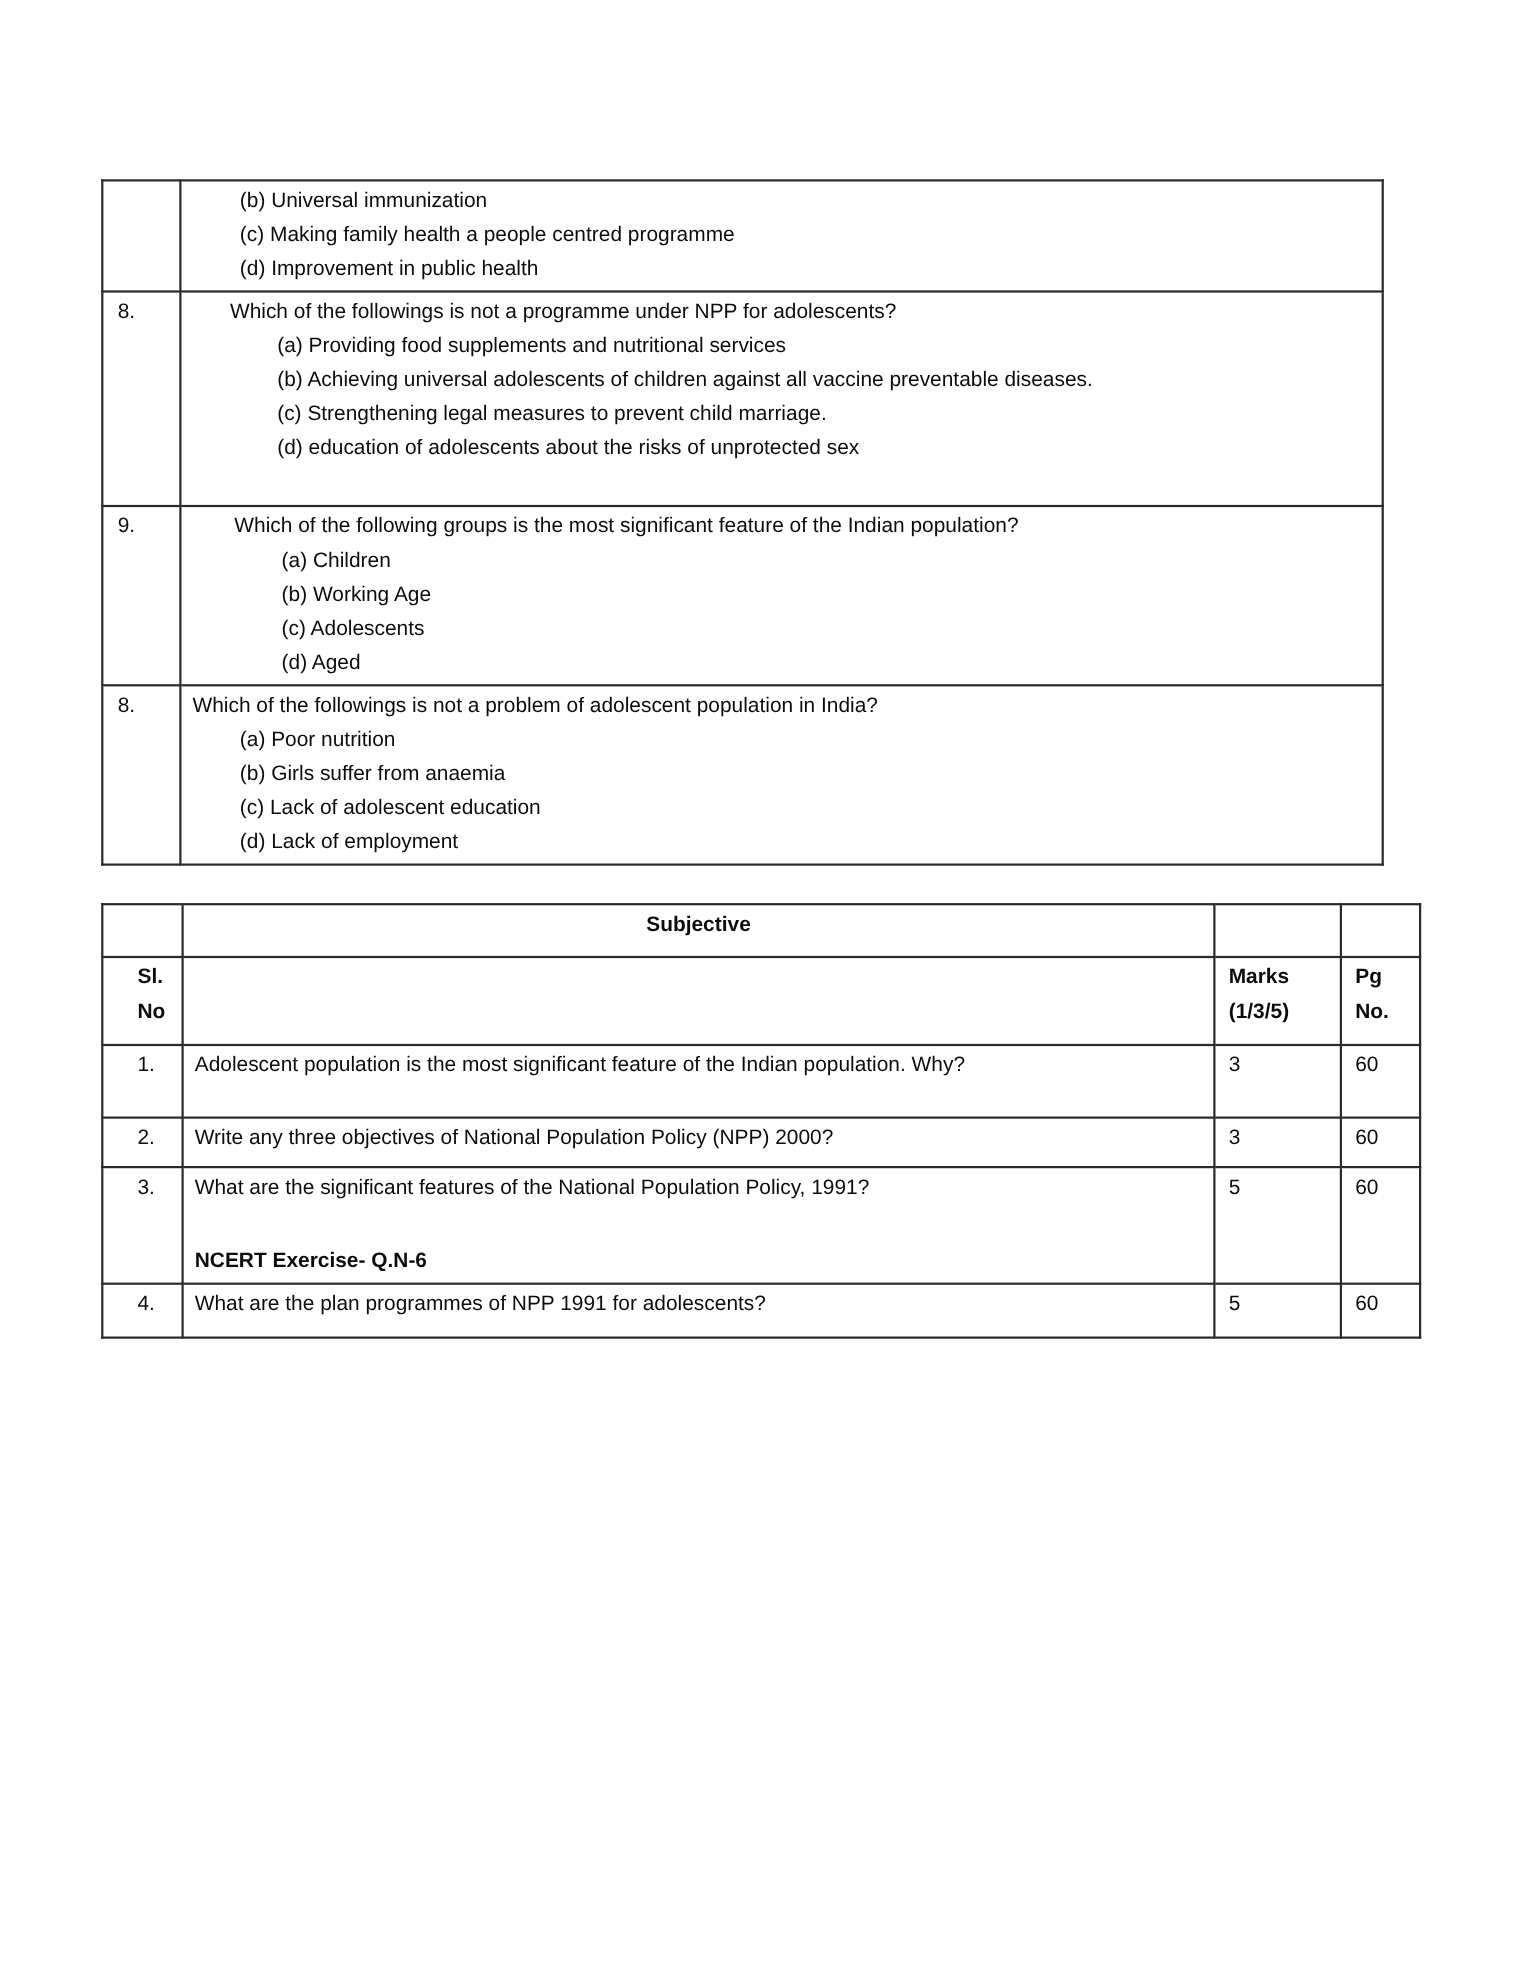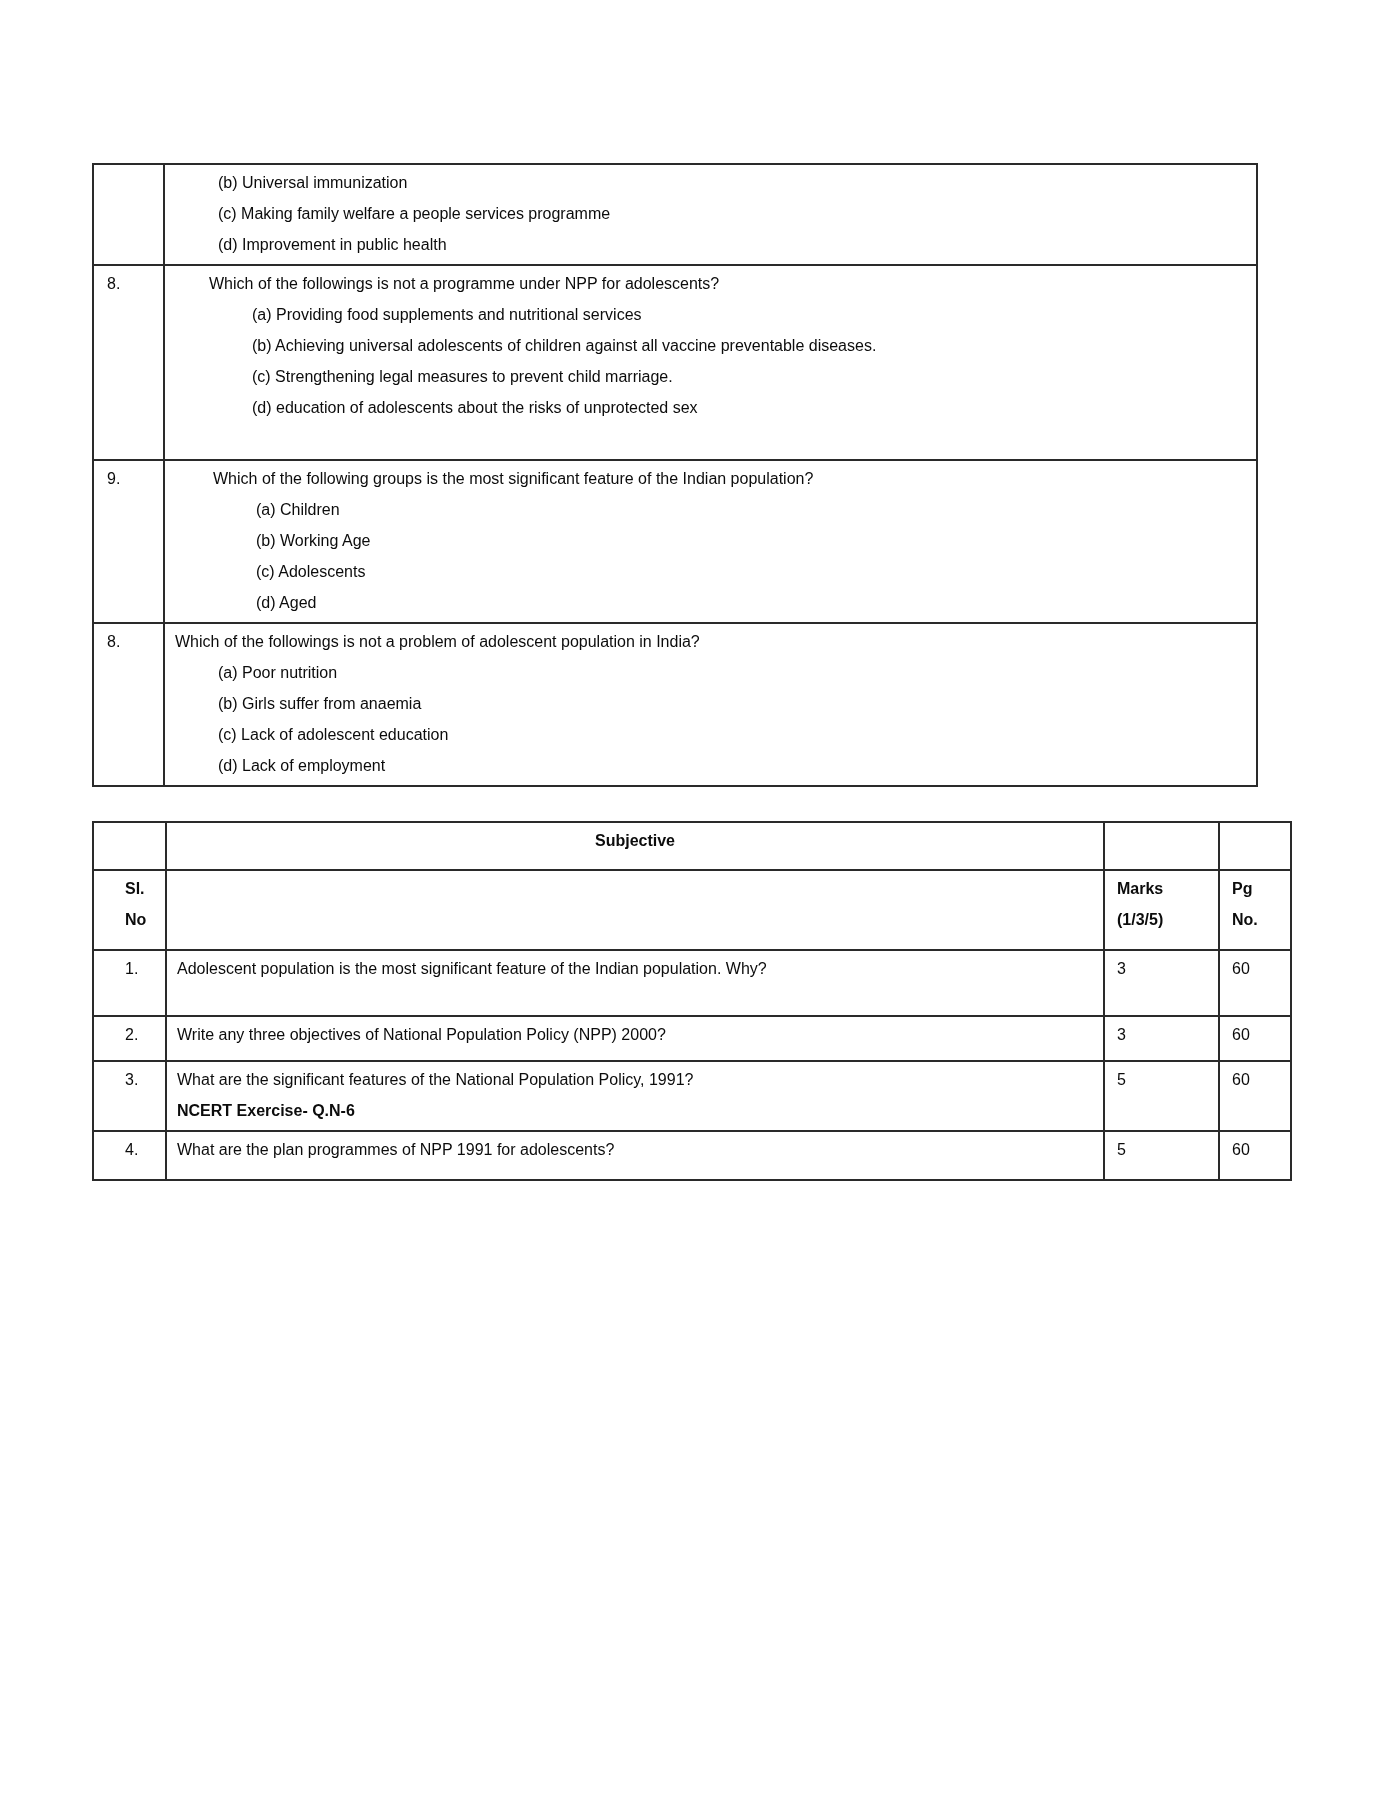--- a/index.html
+++ b/index.html
@@ -7,21 +7,21 @@
     padding: 0;
     background: #ffffff;
   }
   .page {
     position: relative;
     width: 1390px;
     height: 1800px;
     background: #ffffff;
     font-family: "Liberation Sans", "DejaVu Sans", sans-serif;
     color: #0c0c0c;
-    font-size: 16px;
+    font-size: 19px;
     line-height: 31px;
   }
   table {
     border-collapse: collapse;
     table-layout: fixed;
   }
   td {
     border: 2px solid #2a2a2a;
     vertical-align: top;
     padding: 2px 10px 4px 10px;
@@ -57,40 +57,40 @@
   .subj-table .c-marks { width: 115px; }
   .subj-table .c-pg    { width: 72px; }
   .subj-table td.num   { padding-left: 31px; }
   .subj-table td.val   { padding-left: 12px; }
   .subj-title-row td { height: 40px; }
   .subj-head-row  td { height: 72px; }
   .subj-r1 td { height: 58px; }
   .subj-r2 td { height: 37px; }
   .subj-r3 td { height: 58px; }
   .subj-r4 td { height: 41px; }
-  .bold { font-weight: bold; }
+  .bold { font-weight: bold; margin-top: 36px; }
   .center { text-align: center; }
 </style>
 </head>
 <body>
 
 <div class="page">
 
   <table class="mcq-table">
     <colgroup>
         <col class="num-col">
         <col>
       </colgroup>
 
     <tbody>
         <tr class="row-part">
       <td class="num"></td>
       <td>
         <div class="option-line">(b) Universal immunization</div>
-        <div class="option-line">(c) Making family welfare a people services programme</div>
+        <div class="option-line">(c) Making family health a people centred programme</div>
         <div class="option-line">(d) Improvement in public health</div>
       </td>
     </tr>
 
     <tr class="row-q8">
       <td class="num">8.</td>
       <td>
         <div class="question-line">Which of the followings is not a programme under NPP for adolescents?</div>
         <div class="option-line">(a) Providing food supplements and nutritional services</div>
         <div class="option-line">(b) Achieving universal adolescents of children against all vaccine preventable diseases.</div>

